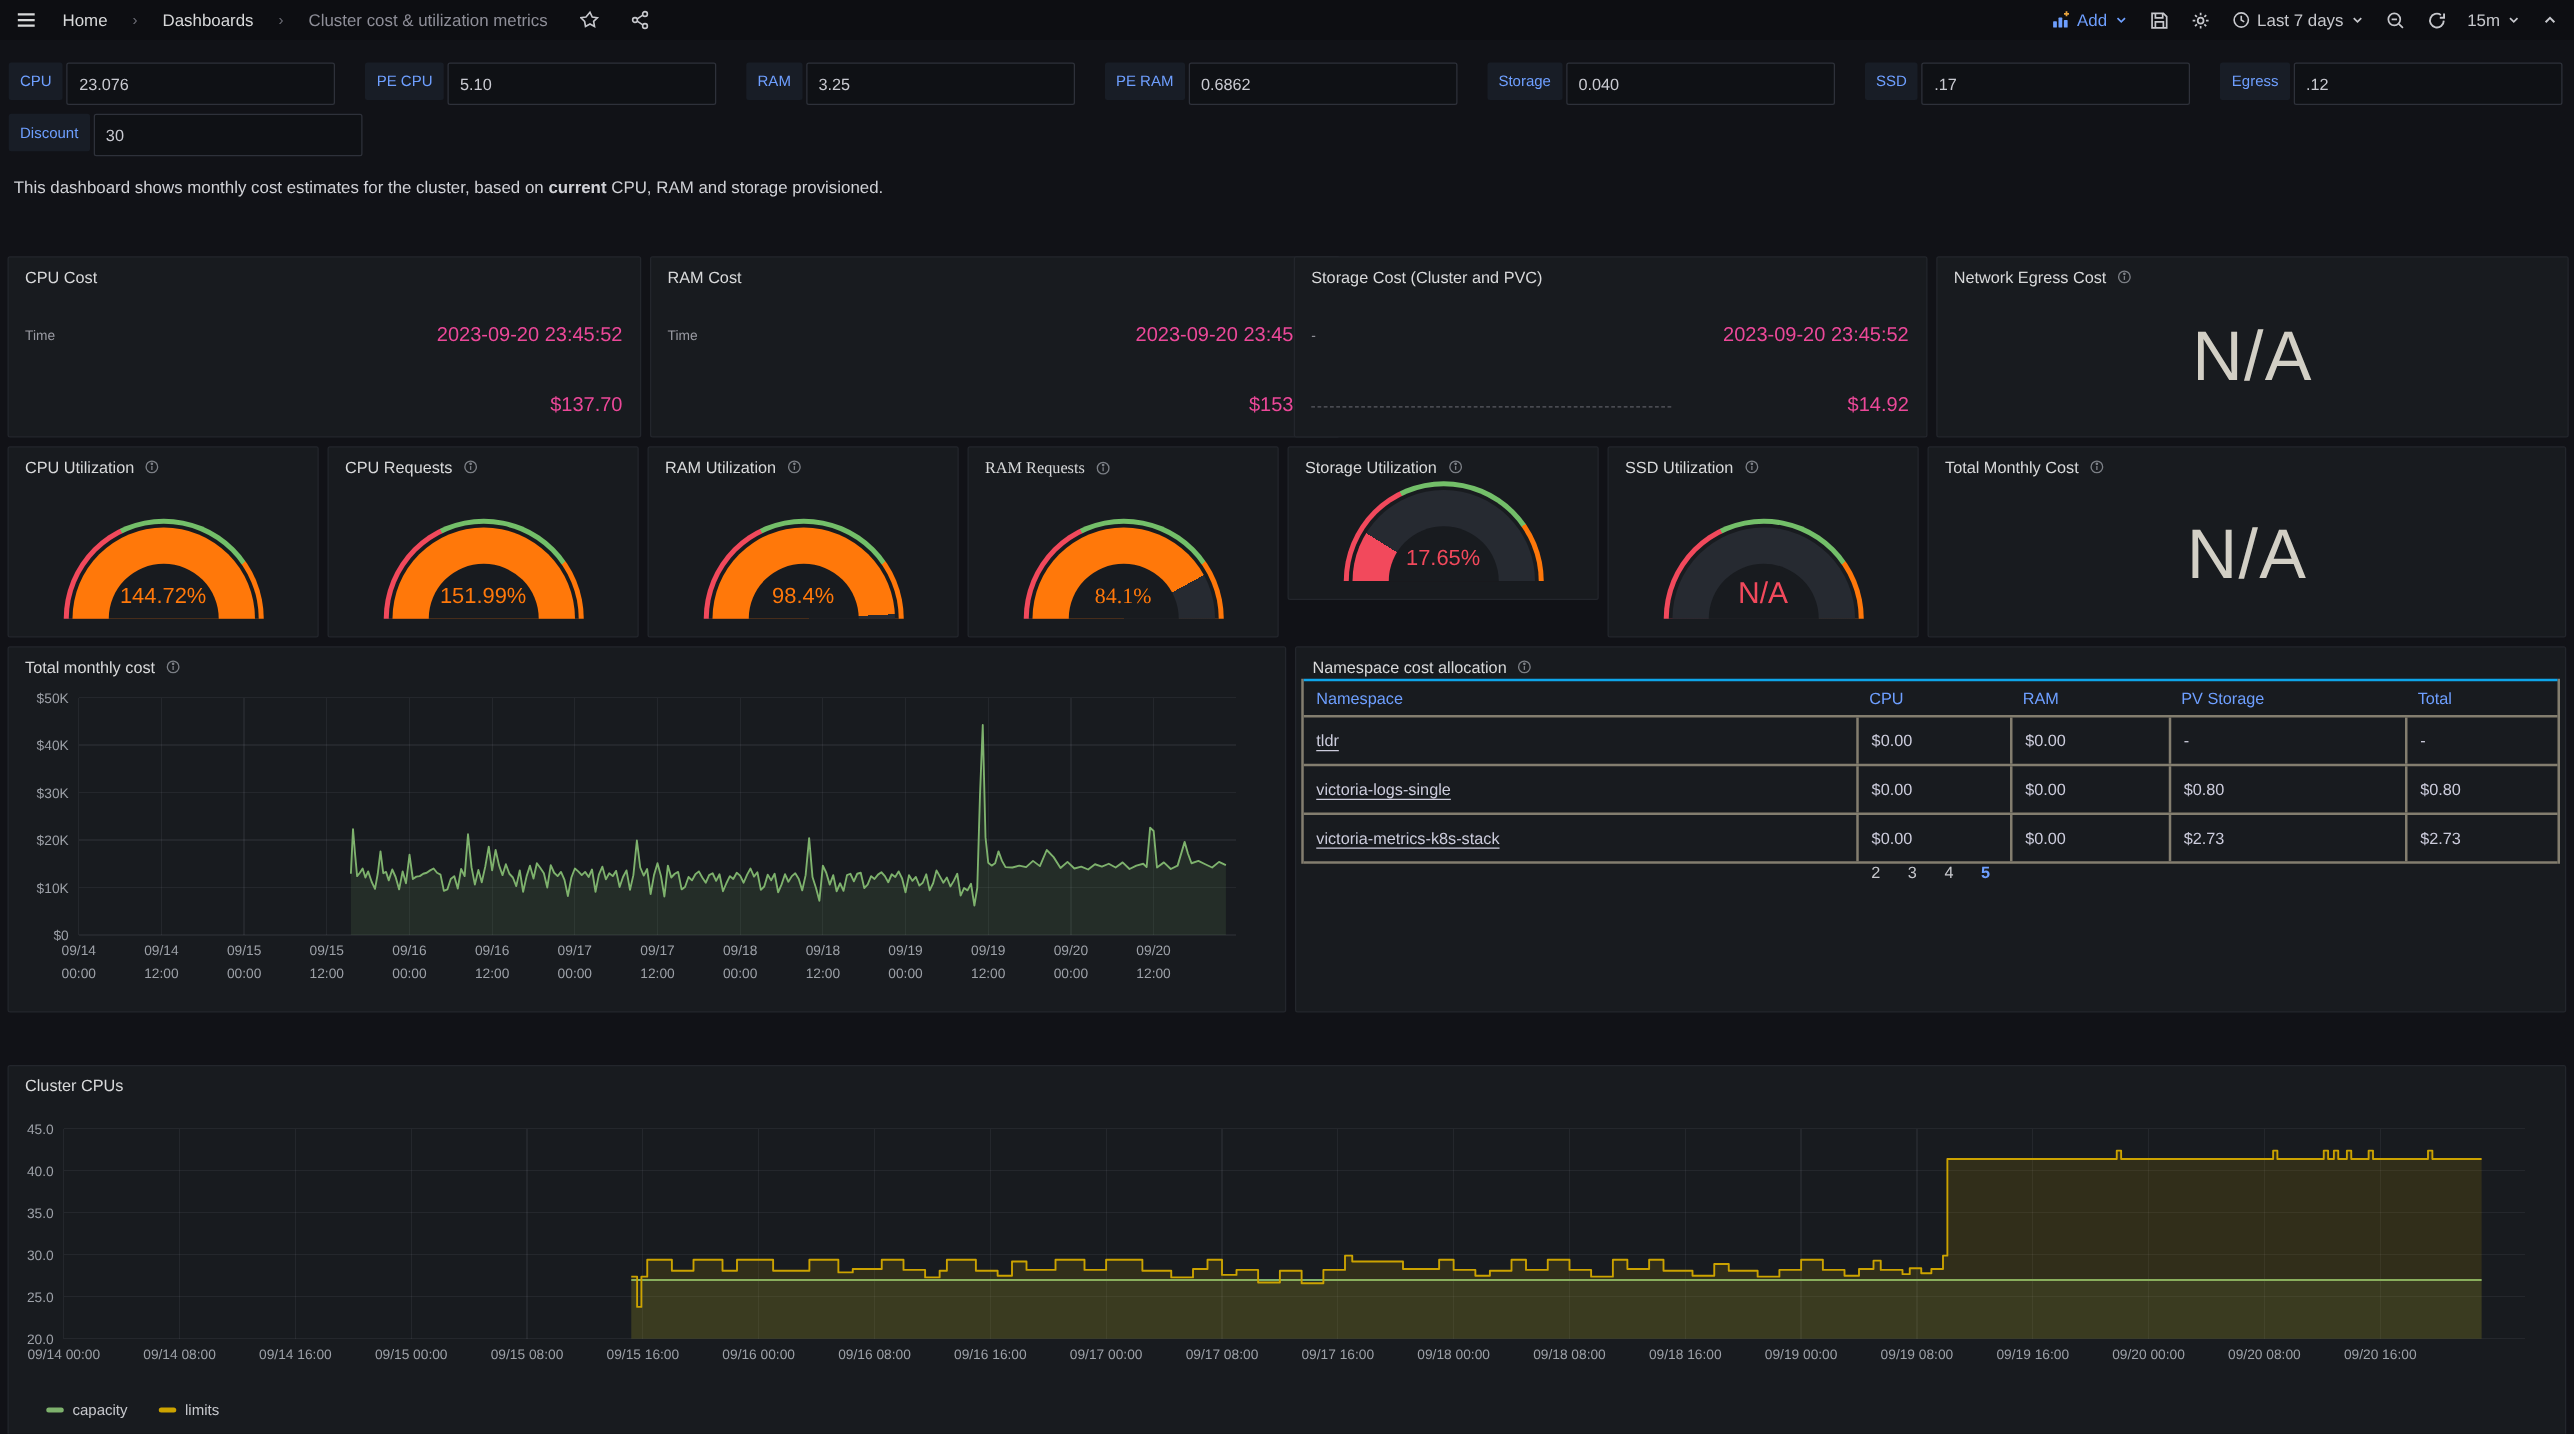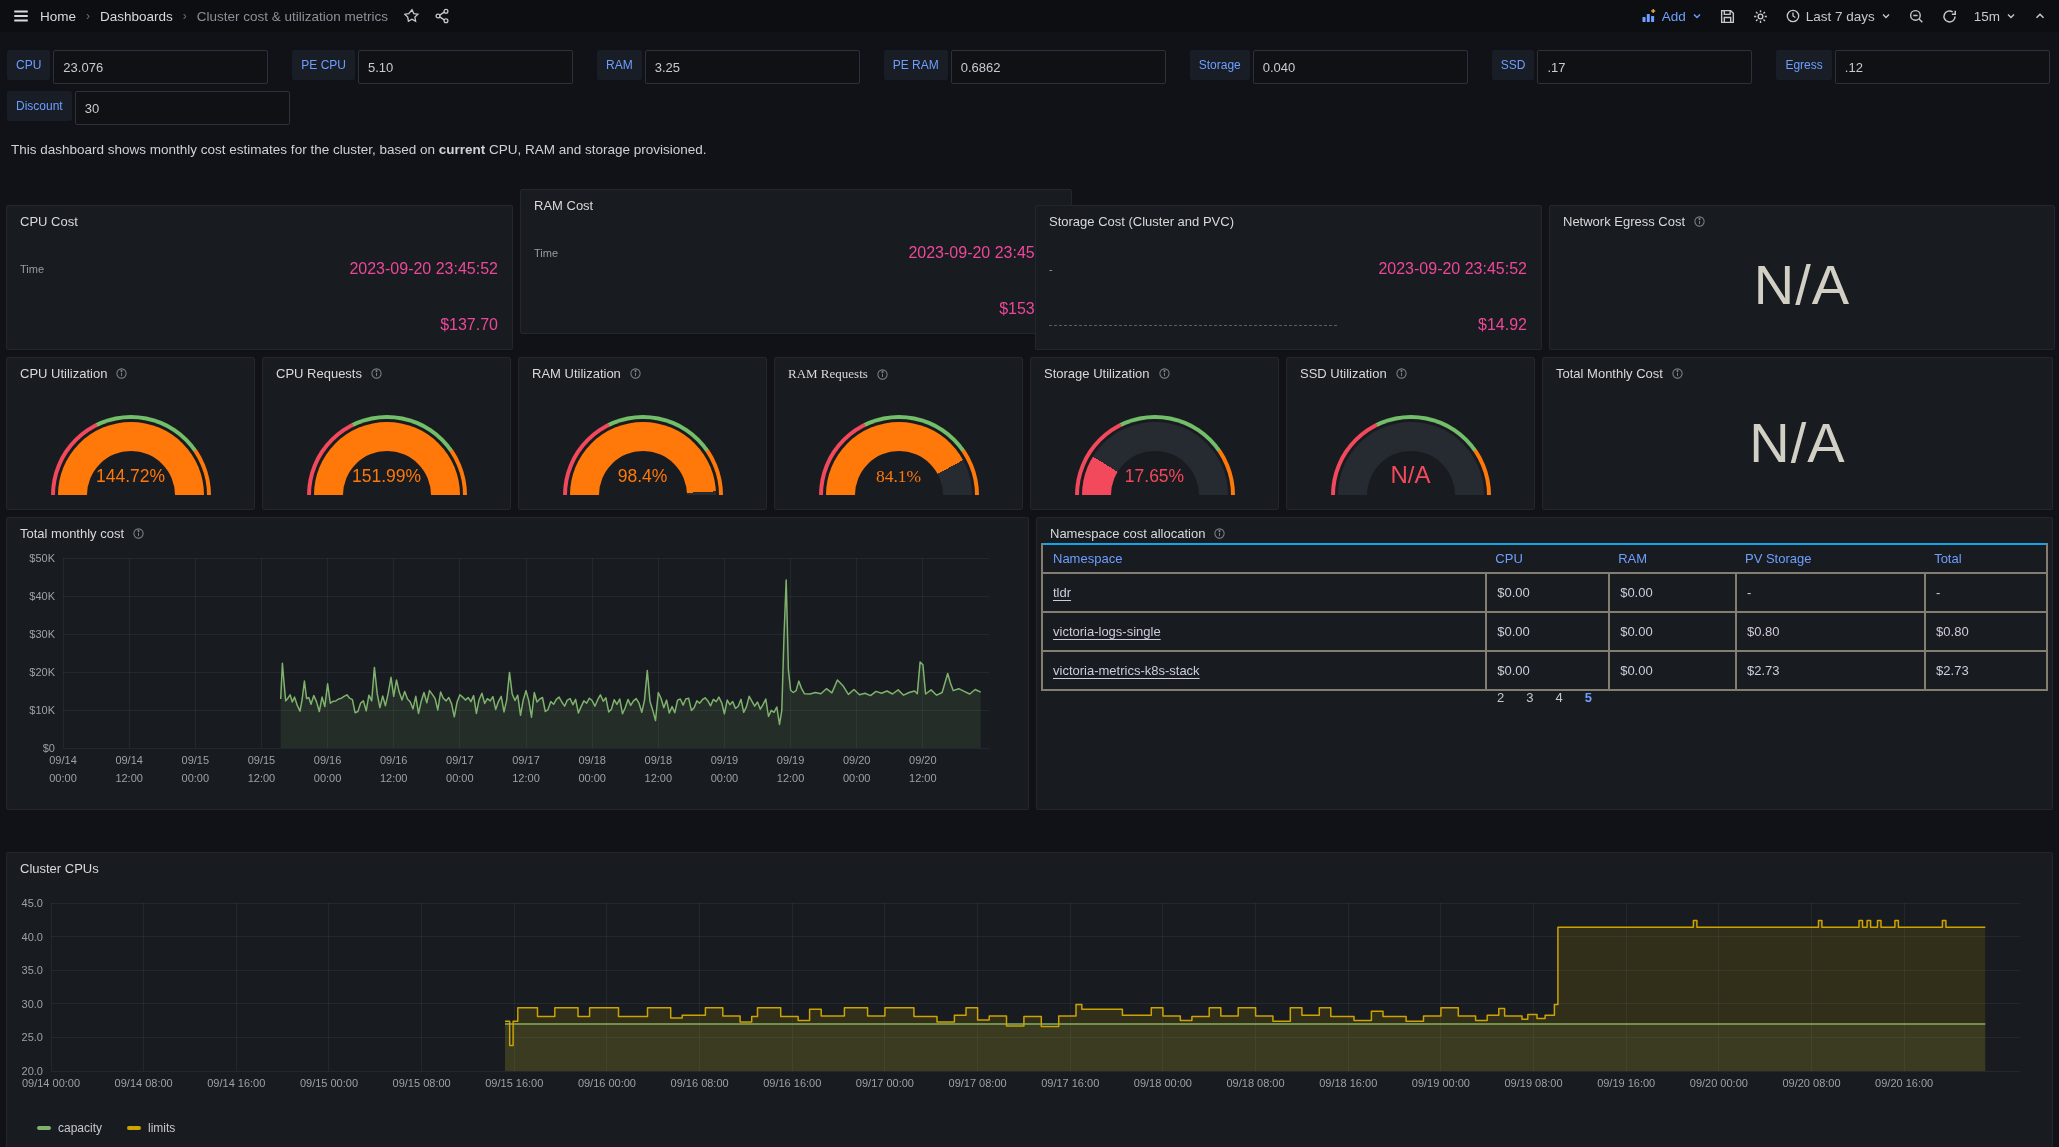--- a/index.html
+++ b/index.html
@@ -1,19 +1,19 @@
 <!DOCTYPE html>
 <html><head>
 <meta charset="utf-8">
 <style>
   html,body{margin:0;padding:0}
   body{width:2059px;height:1147px;background:#111217;font-family:"Liberation Sans",sans-serif;
        color:#ccccdc;overflow:hidden;position:relative;font-size:13px}
   .navbar{position:absolute;top:0;left:0;width:100%;height:32px;background:#0d0e12;
-          display:flex;align-items:center;padding:0 12px;box-sizing:border-box;gap:10px}
+          display:flex;align-items:center;padding:0 12px;box-sizing:border-box;gap:20px}
   .crumb{color:#d8d9da;font-size:13.5px;cursor:pointer}
   .crumb.dim{color:#8e8e98}
   .sep{color:#6c6d76;font-size:12px}
   .nav-right{margin-left:auto;display:flex;align-items:center;gap:16px}
   .nav-ico{display:flex;align-items:center;gap:5px;color:#c7c8cd;font-size:13.5px;cursor:pointer}
   .blue{color:#6e9fff}
   svg.ic{display:block}
   .vars{position:absolute;left:7px;display:flex;gap:24px}
   .var-group{display:flex;align-items:stretch;height:30px}
   .var-chip{background:#181d26;color:#6e9fff;font-size:12px;display:flex;align-items:center;
@@ -187,21 +187,21 @@
     </div>
 <div class="stat-row" style="top: 54px;">
       <span class="stat-label">Time</span>
       <span class="stat-value">2023-09-20 23:45:52</span>
     </div>
     <div class="stat-row" style="top: 110px;">
       <span class="stat-label"></span>
       <span class="stat-value">$137.70</span>
     </div>
   </div>
-<div class="panel" id="stat-1" style="left:520px;top:189px;width:552px;height:145px">
+<div class="panel" id="stat-1" style="left:520px;top:205px;width:552px;height:145px">
   <div class="p-title">
       <span>RAM Cost</span>
     </div>
 <div class="stat-row" style="top: 54px;">
       <span class="stat-label">Time</span>
       <span class="stat-value">2023-09-20 23:45:52</span>
     </div>
     <div class="stat-row" style="top: 110px;">
       <span class="stat-label"></span>
       <span class="stat-value">$153.07</span>
@@ -295,21 +295,21 @@
         </svg>
       </div>
       <div class="gauge">
         <div class="g-half" style="width: 160px; height: 80px; border-radius: 160px 160px 0px 0px; background: conic-gradient(from 270deg at 50% 100%, rgb(242, 73, 92) 0deg, rgb(242, 73, 92) 64deg, rgb(115, 191, 105) 64deg, rgb(115, 191, 105) 145deg, rgb(255, 120, 10) 145deg, rgb(255, 120, 10) 180deg, rgba(0, 0, 0, 0) 180deg);"></div>
         <div class="g-half" style="width: 152px; height: 76px; border-radius: 152px 152px 0px 0px; background: rgb(24, 27, 31);"></div>
         <div class="g-half" style="width: 146px; height: 73px; border-radius: 146px 146px 0px 0px; background: conic-gradient(from 270deg at 50% 100%, rgb(255, 120, 10) 0deg, rgb(255, 120, 10) 151.38deg, rgb(38, 42, 49) 151.38deg, rgb(38, 42, 49) 180deg, rgba(0, 0, 0, 0) 180deg);"></div>
         <div class="g-half" style="width: 88px; height: 44px; border-radius: 88px 88px 0px 0px; background: rgb(24, 27, 31);"></div>
         <div class="g-val" style="color: rgb(255, 120, 10);">84.1%</div>
       </div>
     </div>
-    <div class="panel" style="left: 1030px; top: 357px; width: 249px; height: 153px;">
+    <div class="panel" style="left: 1030px; top: 357px; width: 249px; height: 123px;">
       <div class="p-title">
         <span>Storage Utilization</span>
         <svg class="ic info-ic" width="13" height="13" viewBox="0 0 16 16" stroke="#9da1a8" stroke-width="1.3" fill="none">
           <circle cx="8" cy="8" r="5.7"></circle>
           <path d="M8 7.2V11"></path>
           <circle cx="8" cy="5" r="0.7" fill="#9da1a8"></circle>
         </svg>
       </div>
       <div class="gauge">
         <div class="g-half" style="width: 160px; height: 80px; border-radius: 160px 160px 0px 0px; background: conic-gradient(from 270deg at 50% 100%, rgb(242, 73, 92) 0deg, rgb(242, 73, 92) 64deg, rgb(115, 191, 105) 64deg, rgb(115, 191, 105) 145deg, rgb(255, 120, 10) 145deg, rgb(255, 120, 10) 180deg, rgba(0, 0, 0, 0) 180deg);"></div>

